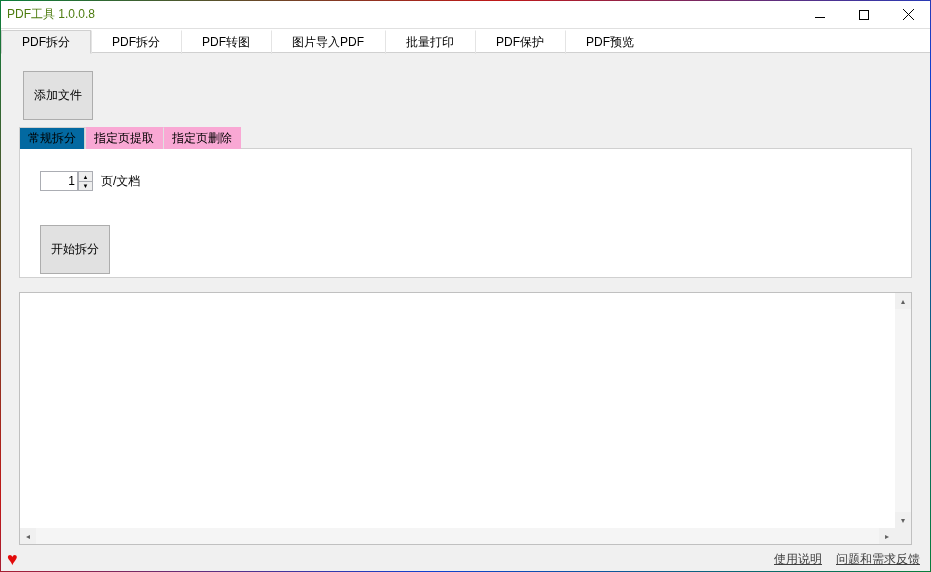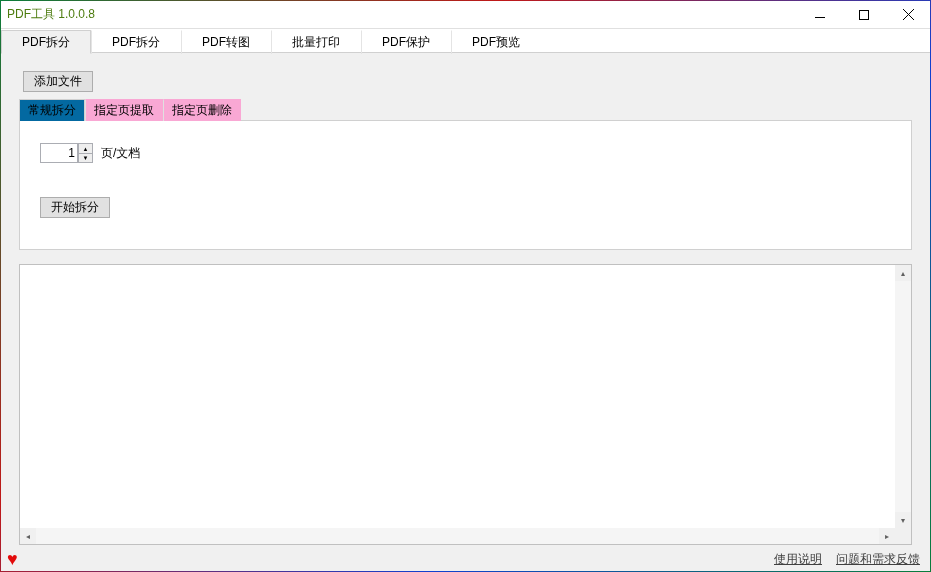--- a/index.html
+++ b/index.html
@@ -34,21 +34,21 @@
       font-family: "SimSun", Arial, sans-serif;
     }
     .main-tab.active {
       background: #f0f0f0; border-color: #d0d0d0; border-bottom: 1px solid #f0f0f0;
     }
     .main-tab.sep { border-left: 1px solid #e4e4e4; }
 
     .content { flex: 1; padding: 10px 18px 2px 18px; display: flex; flex-direction: column; }
 
     .btn {
-      background: #e1e1e1; border: 1px solid #adadad; padding: 1px 10px;
+      background: #e1e1e1; border: 1px solid #adadad; padding: 15px 10px;
       font-size: 12px; cursor: pointer; font-family: inherit;
     }
 
     .add-row { margin: 8px 4px 6px 4px; }
 
     .sub-tabs { display: flex; height: 22px; }
     .sub-tab {
       padding: 0 8px; display: flex; align-items: center; cursor: pointer;
       border: 1px solid transparent; border-bottom: none; background: #f9a8d4;
       font-size: 12px; position: relative; top: 1px;
@@ -121,20 +121,21 @@
             </svg>
         </span>
       </div>
     </div>
   </div>
 
   <div class="main-tabs">
     <div class="main-tab active">PDF拆分</div>
     <div class="main-tab sep">PDF拆分</div>
     <div class="main-tab sep">PDF转图</div>
+    <div class="main-tab sep">图片导入PDF</div>
     <div class="main-tab sep">批量打印</div>
     <div class="main-tab sep">PDF保护</div>
     <div class="main-tab sep">PDF预览</div>
   </div>
 
   <div class="content">
     <div class="add-row">
       <button class="btn">添加文件</button>
     </div>
 

